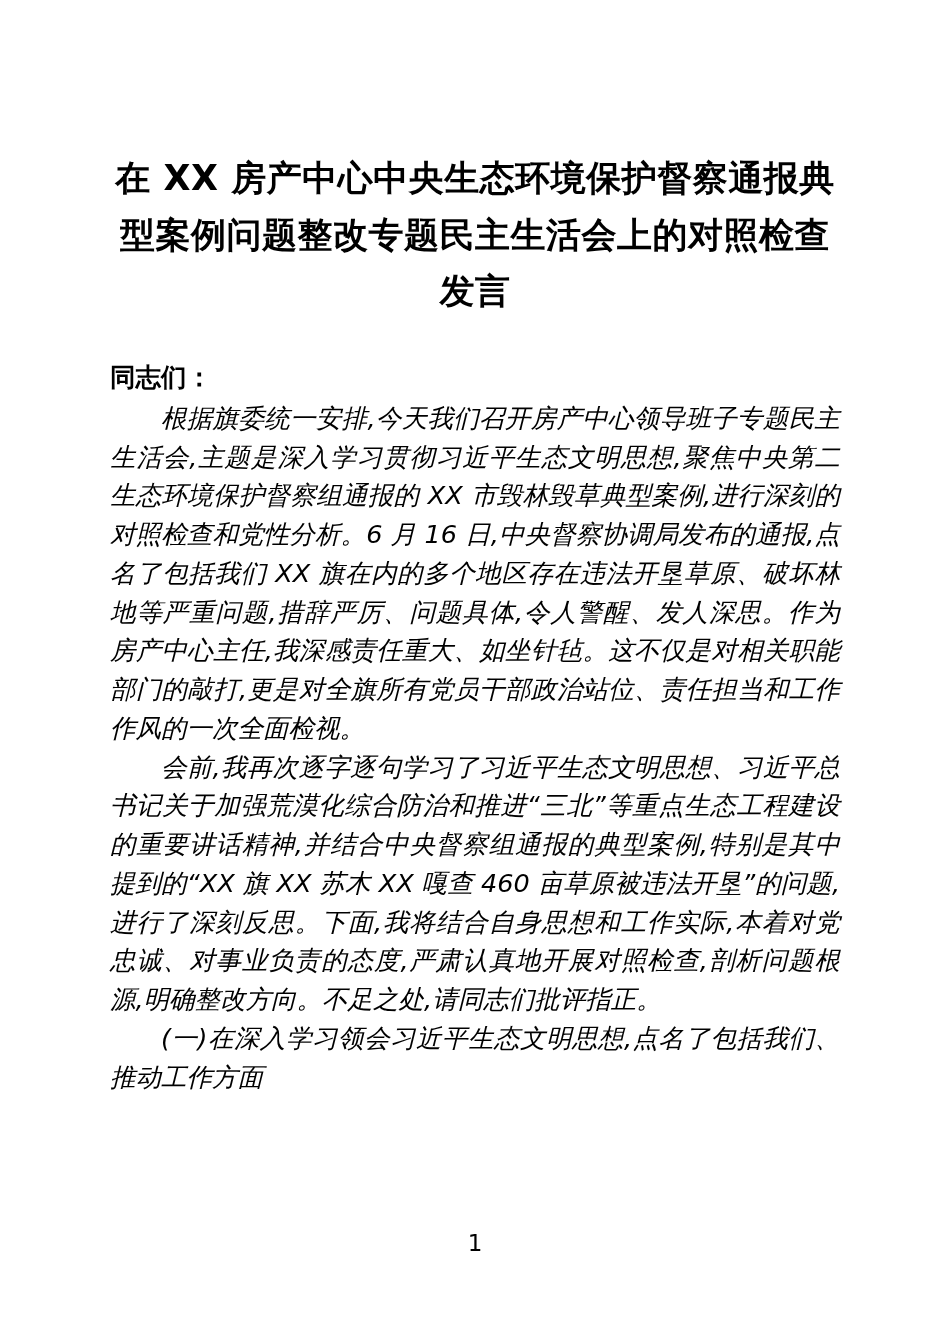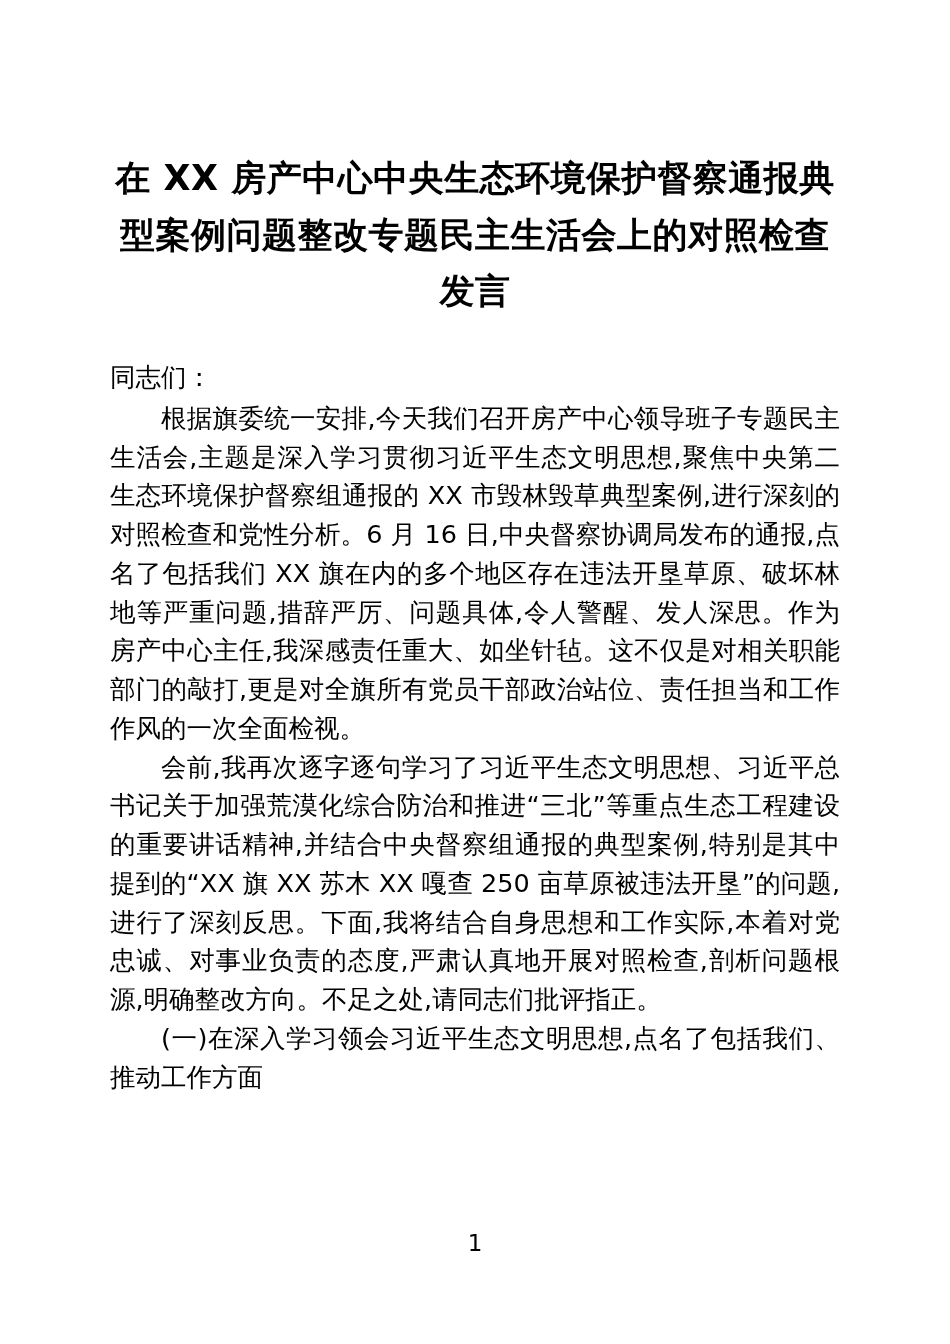--- a/index.html
+++ b/index.html
@@ -31,25 +31,27 @@
     margin: 0 0 38px 0;
     padding: 0 4px;
   }
   .body-text {
     font-size: 25.5px;
     line-height: 1.52;
     text-align: justify;
     text-justify: inter-ideograph;
     margin: 0;
     letter-spacing: 0px;
+    font-style: italic;
   }
   .salutation {
     font-size: 25.5px;
     line-height: 1.52;
     margin: 0 0 2px 0;
+    font-weight: bold;
   }
   .para {
     text-indent: 2em;
     margin: 0;
   }
   .page-number {
     position: absolute;
     bottom: 88px;
     left: 0;
     width: 950px;
@@ -60,17 +62,17 @@
 </head>
 <body>
 
 <div class="page">
 
   <h1 class="doc-title">在 XX 房产中心中央生态环境保护督察通报典型案例问题整改专题民主生活会上的对照检查发言</h1>
 
   <p class="salutation">同志们：</p>
 
   <p class="body-text para">根据旗委统一安排,今天我们召开房产中心领导班子专题民主生活会,主题是深入学习贯彻习近平生态文明思想,聚焦中央第二生态环境保护督察组通报的 XX 市毁林毁草典型案例,进行深刻的对照检查和党性分析。6 月 16 日,中央督察协调局发布的通报,点名了包括我们 XX 旗在内的多个地区存在违法开垦草原、破坏林地等严重问题,措辞严厉、问题具体,令人警醒、发人深思。作为房产中心主任,我深感责任重大、如坐针毡。这不仅是对相关职能部门的敲打,更是对全旗所有党员干部政治站位、责任担当和工作作风的一次全面检视。</p>
-  <p class="body-text para">会前,我再次逐字逐句学习了习近平生态文明思想、习近平总书记关于加强荒漠化综合防治和推进“三北”等重点生态工程建设的重要讲话精神,并结合中央督察组通报的典型案例,特别是其中提到的“XX 旗 XX 苏木 XX 嘎查 250 亩草原被违法开垦”的问题,进行了深刻反思。下面,我将结合自身思想和工作实际,本着对党忠诚、对事业负责的态度,严肃认真地开展对照检查,剖析问题根源,明确整改方向。不足之处,请同志们批评指正。</p>
+  <p class="body-text para">会前,我再次逐字逐句学习了习近平生态文明思想、习近平总书记关于加强荒漠化综合防治和推进“三北”等重点生态工程建设的重要讲话精神,并结合中央督察组通报的典型案例,特别是其中提到的“XX 旗 XX 苏木 XX 嘎查 460 亩草原被违法开垦”的问题,进行了深刻反思。下面,我将结合自身思想和工作实际,本着对党忠诚、对事业负责的态度,严肃认真地开展对照检查,剖析问题根源,明确整改方向。不足之处,请同志们批评指正。</p>
   <p class="body-text para">(一)在深入学习领会习近平生态文明思想,点名了包括我们、推动工作方面</p>
 
   <div class="page-number">1</div>
 </div>
 
 </body></html>

